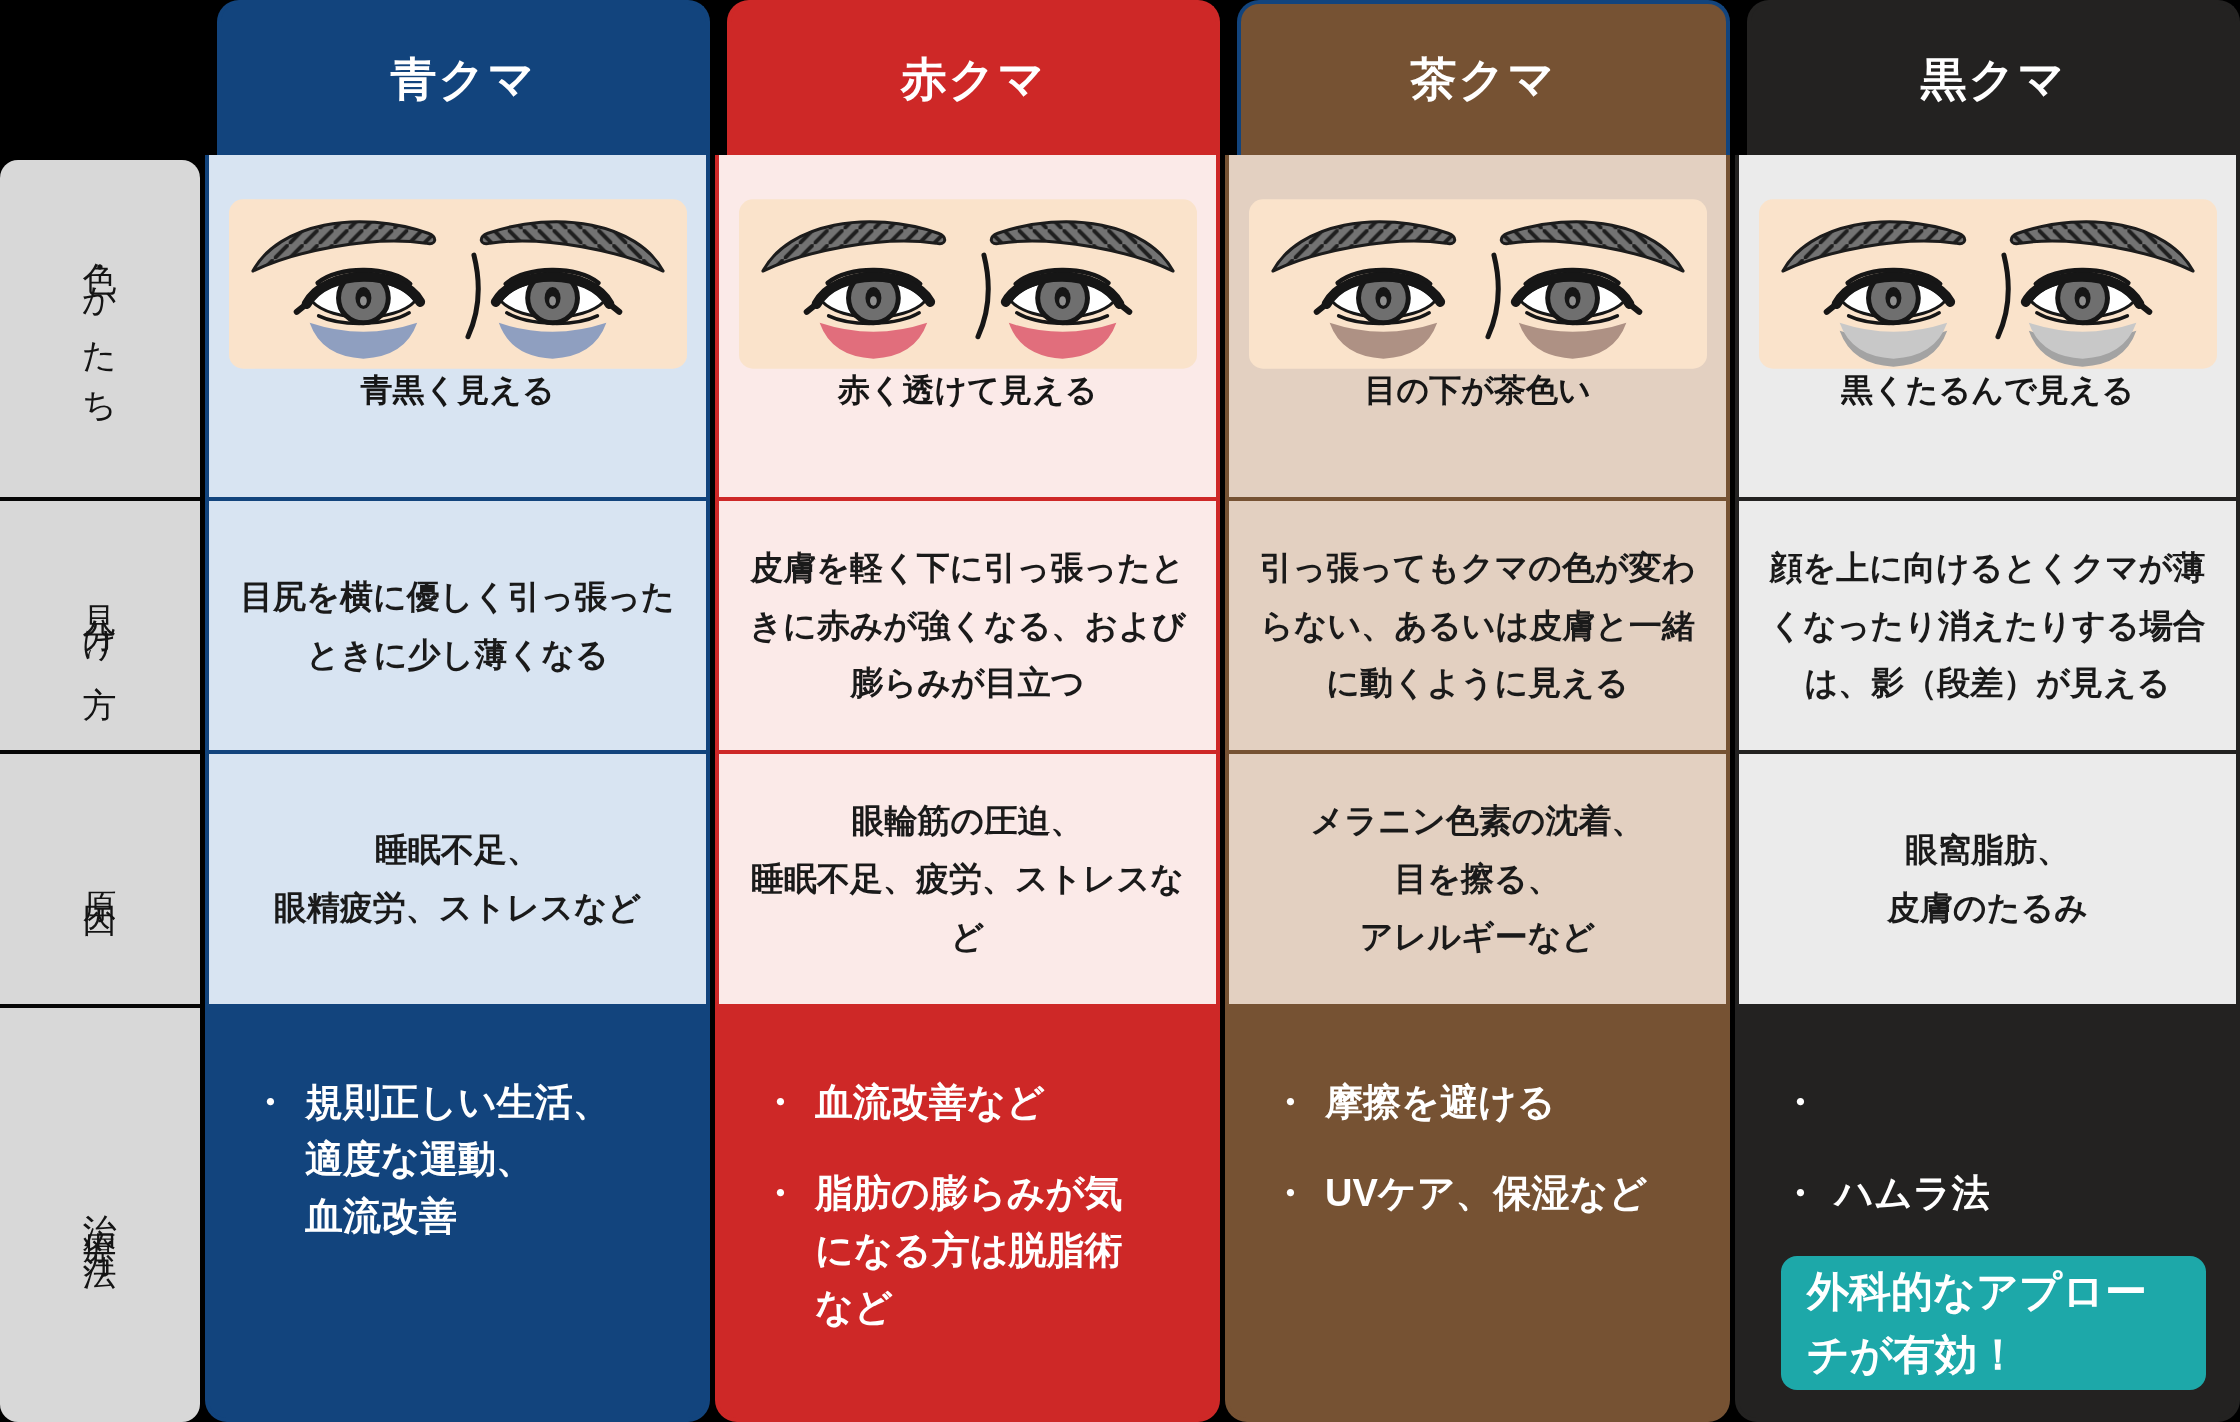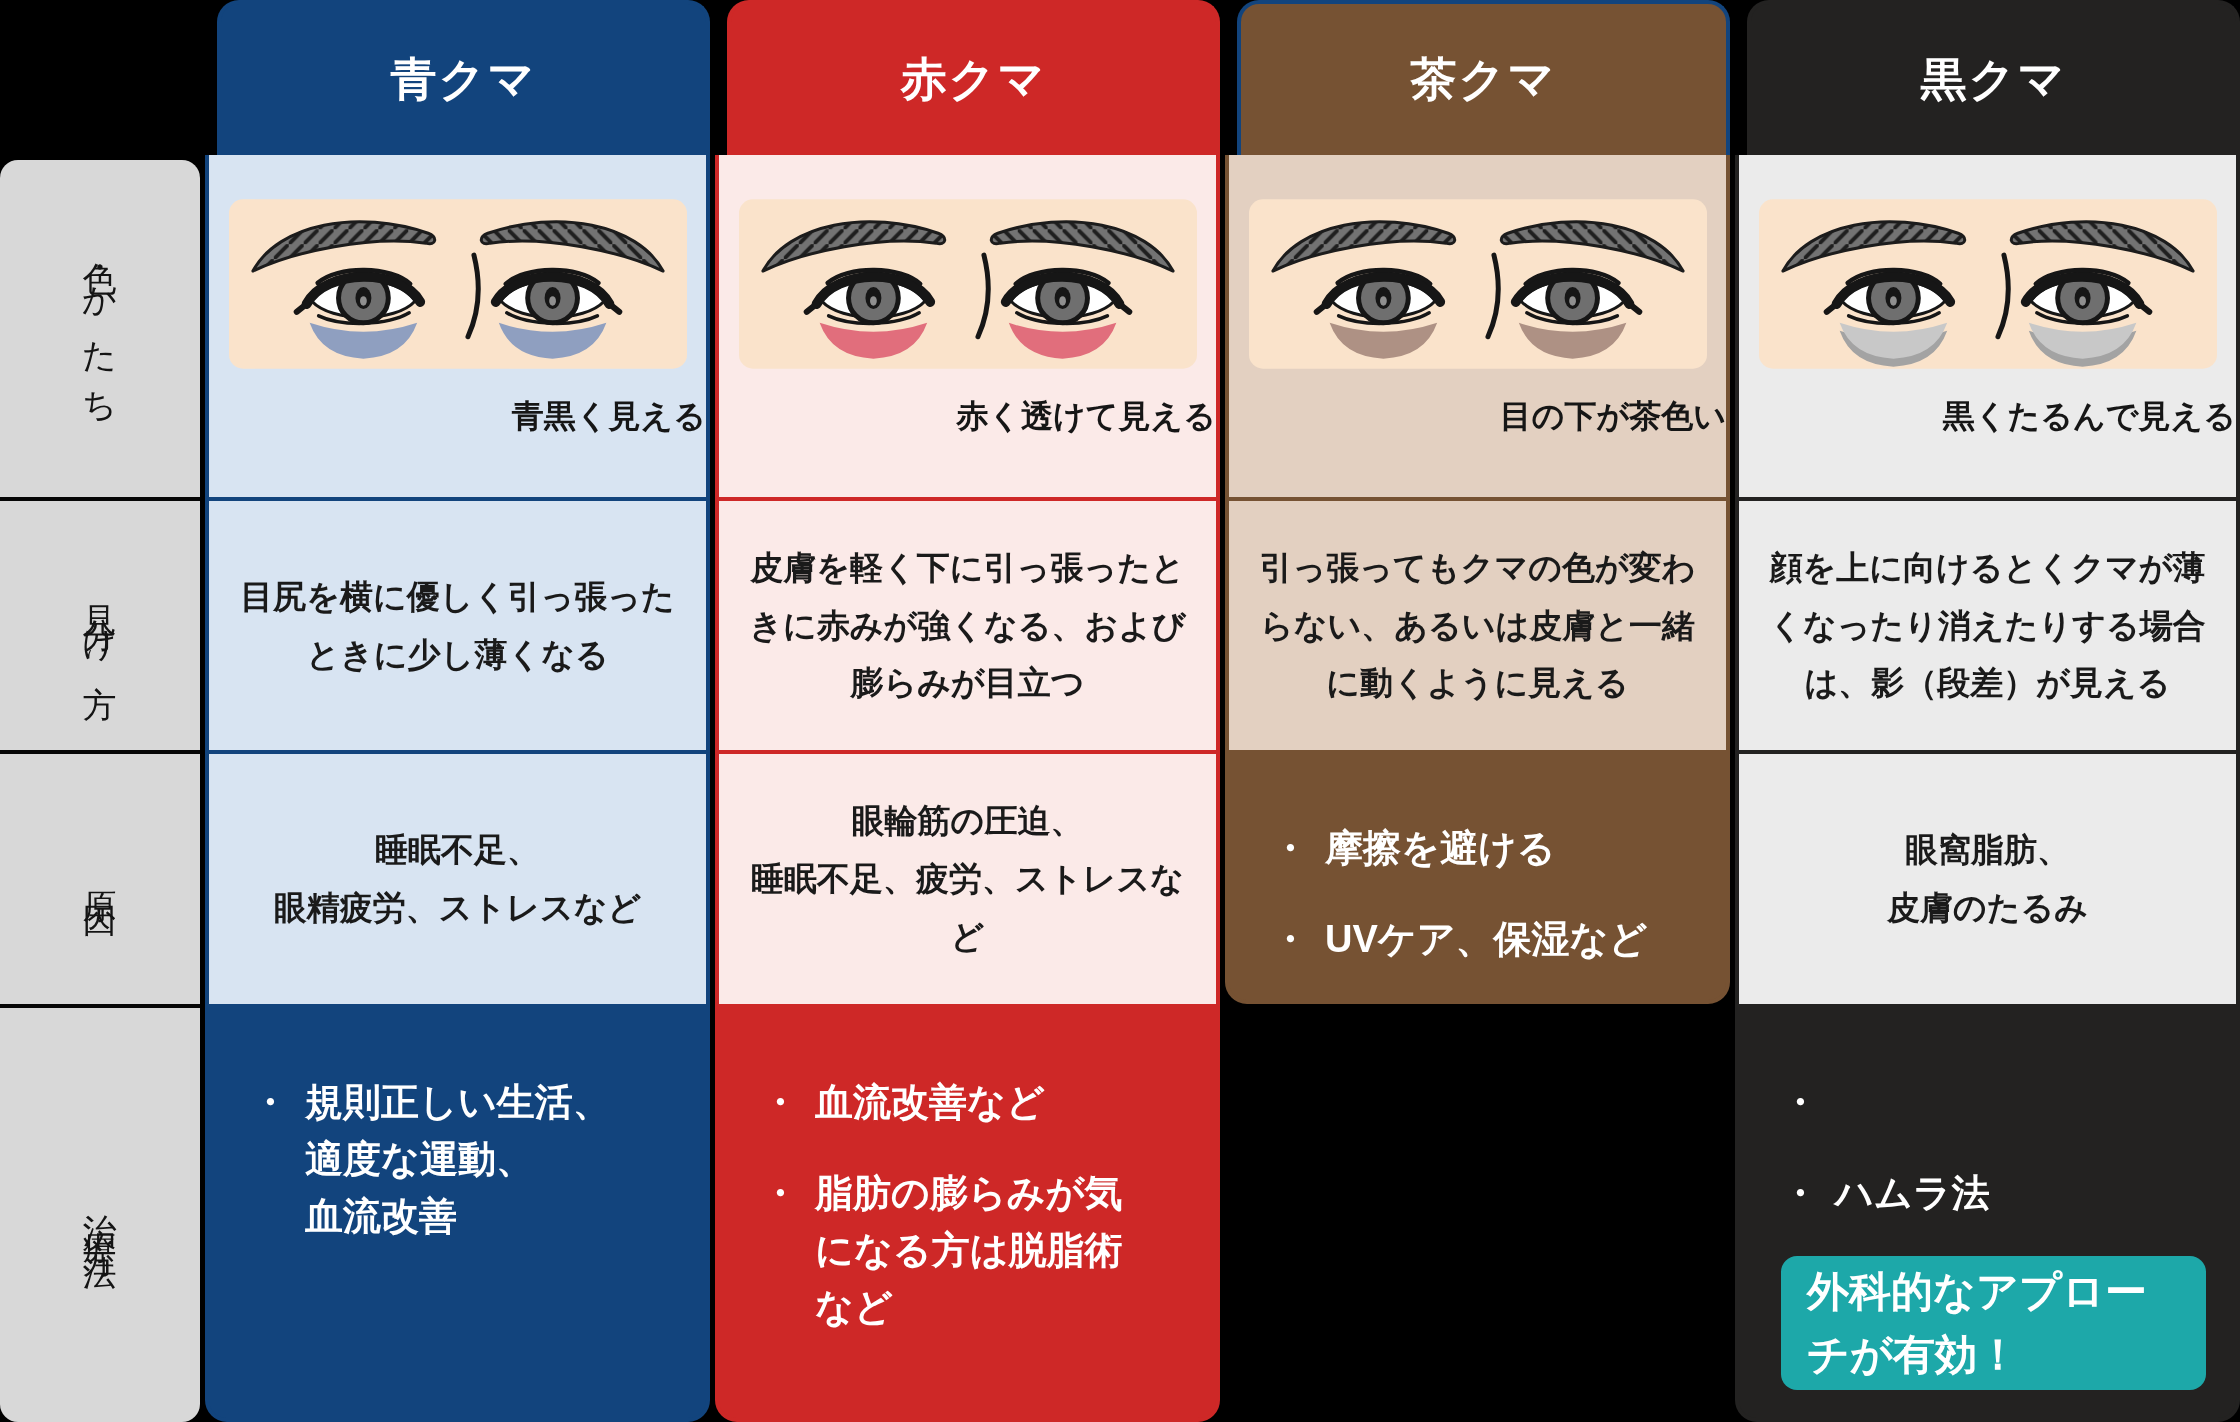--- a/index.html
+++ b/index.html
@@ -27,21 +27,21 @@
   .navy-outline{border-color:#12447D;}
   .cell{background:var(--tint);border-left:4px solid var(--theme);border-right:4px solid var(--theme);}
   .divided{border-top:4px solid var(--theme);}
   .appearance{padding-top:44px;}
   .face{display:block;margin:0 auto;width:458px;height:170px;}
   .skin{fill:#FAE3CB;}
   .bag{fill:var(--kuma);}
   .bag-shadow{visibility:hidden;fill:#A3A3A3;}
   .col.sag .bag-shadow{visibility:visible;}
   .nose-line{fill:none;stroke:#161616;stroke-width:5;stroke-linecap:round;}
-  .caption{margin-top:26px;text-align:right;font-size:32px;font-weight:600;color:#161616;}
+  .caption{text-align:center;font-size:32px;font-weight:600;color:#161616;}
   .text-cell{display:flex;align-items:center;justify-content:center;text-align:center;
              padding:0 26px;font-size:33px;line-height:1.75;font-weight:600;color:#1a1a1a;
              white-space:pre-line;}
   .treat{background:var(--theme);border-left:4px solid var(--theme);border-right:4px solid var(--theme);
          border-bottom:4px solid var(--theme);border-radius:0 0 22px 22px;
          padding:66px 26px 0 42px;color:#fff;}
   .bullet{display:flex;gap:16px;font-size:38px;font-weight:700;line-height:1.5;
           margin-bottom:34px;white-space:pre-line;color:#fff;}
   .bullet .dot{flex:0 0 auto;}
   .badge{margin-top:26px;margin-right:4px;background:var(--badge);border-radius:16px;
@@ -171,20 +171,23 @@
         <use class="bag-shadow" href="#u-bag" transform="translate(135,106)"></use>
         <use class="bag-shadow" href="#u-bag" transform="translate(325,106)"></use>
         <use class="bag" href="#u-bag" transform="translate(135,98)"></use>
         <use class="bag" href="#u-bag" transform="translate(325,98)"></use>
         <use href="#u-eye" transform="translate(135,100)"></use>
         <use href="#u-eye" transform="translate(325,100) scale(-1,1)"></use>
       </svg>
       <div class="caption">目の下が茶色い</div>
     </div>
     <div class="cell divided text-cell">引っ張ってもクマの色が変わらない、あるいは皮膚と一緒に動くように見える</div>
+    <div class="cell divided text-cell">メラニン色素の沈着、
+目を擦る、
+アレルギーなど</div>
     <div class="treat divided">
       <div class="bullet">
         <span class="dot">・</span>
         <span>摩擦を避ける</span>
       </div>
       <div class="bullet">
         <span class="dot">・</span>
         <span>UVケア、保湿など</span>
       </div>
     </div>

